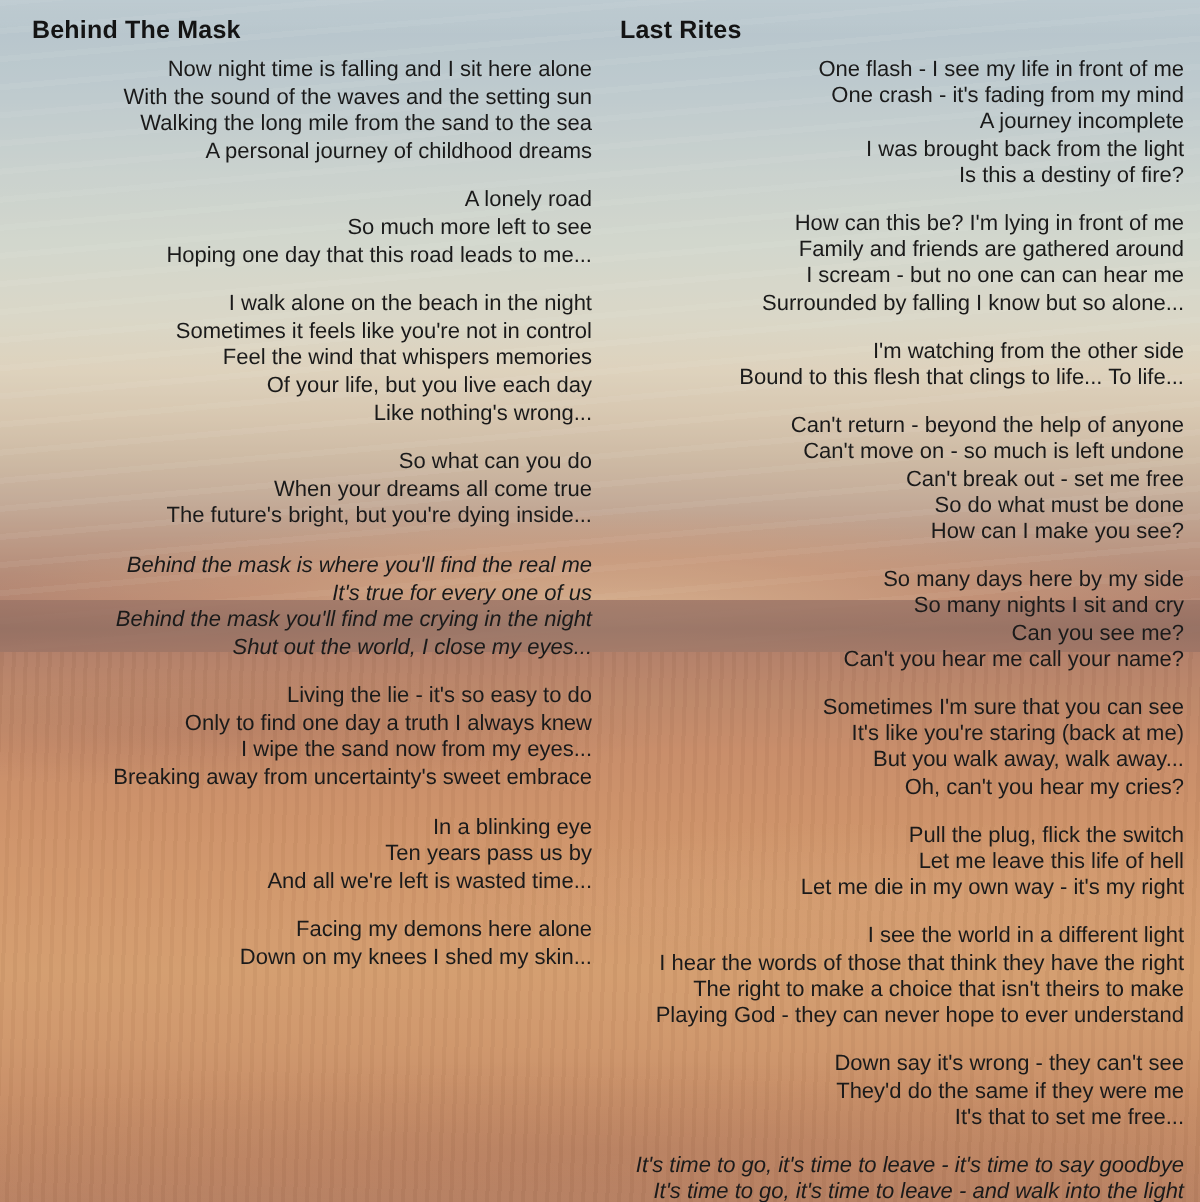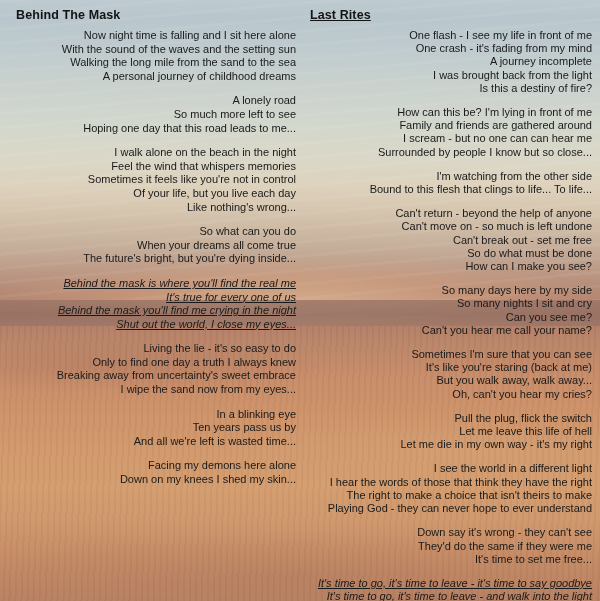--- a/index.html
+++ b/index.html
@@ -129,24 +129,23 @@
     text-align: right;
   }
   .line {
     font-size: 11px;
     line-height: 13.6px;
     color: #1a1a1a;
     white-space: pre;
   }
   .stanza.italic .line {
     font-style: italic;
-    text-decoration: underline;
   }
   .col-right .line { font-size: 11px; line-height: 13.2px; }
-  .col-right .song-title { font-size: 12.5px; text-decoration: underline; }
+  .col-right .song-title { font-size: 12.5px; }
 </style>
 </head>
 <body>
 
 <div id="page">
 
   <div class="bg-sky"></div>
   <div class="bg-sky-streaks"></div>
   <div class="bg-horizon-glow"></div>
   <div class="bg-ridge"></div>
@@ -166,44 +165,44 @@
       </div>
 
       <div class="stanza">
         <div class="line">A lonely road</div>
         <div class="line">So much more left to see</div>
         <div class="line">Hoping one day that this road leads to me...</div>
       </div>
 
       <div class="stanza">
         <div class="line">I walk alone on the beach in the night</div>
+        <div class="line">Sometimes it feels like you're not in control</div>
         <div class="line">Feel the wind that whispers memories</div>
-        <div class="line">Sometimes it feels like you're not in control</div>
         <div class="line">Of your life, but you live each day</div>
         <div class="line">Like nothing's wrong...</div>
       </div>
 
       <div class="stanza">
         <div class="line">So what can you do</div>
         <div class="line">When your dreams all come true</div>
         <div class="line">The future's bright, but you're dying inside...</div>
       </div>
 
       <div class="stanza italic">
         <div class="line">Behind the mask is where you'll find the real me</div>
         <div class="line">It's true for every one of us</div>
         <div class="line">Behind the mask you'll find me crying in the night</div>
         <div class="line">Shut out the world, I close my eyes...</div>
       </div>
 
       <div class="stanza">
         <div class="line">Living the lie - it's so easy to do</div>
         <div class="line">Only to find one day a truth I always knew</div>
+        <div class="line">I wipe the sand now from my eyes...</div>
         <div class="line">Breaking away from uncertainty's sweet embrace</div>
-        <div class="line">I wipe the sand now from my eyes...</div>
       </div>
 
       <div class="stanza">
         <div class="line">In a blinking eye</div>
         <div class="line">Ten years pass us by</div>
         <div class="line">And all we're left is wasted time...</div>
       </div>
 
       <div class="stanza">
         <div class="line">Facing my demons here alone</div>
@@ -219,21 +218,21 @@
         <div class="line">One crash - it's fading from my mind</div>
         <div class="line">A journey incomplete</div>
         <div class="line">I was brought back from the light</div>
         <div class="line">Is this a destiny of fire?</div>
       </div>
 
       <div class="stanza">
         <div class="line">How can this be? I'm lying in front of me</div>
         <div class="line">Family and friends are gathered around</div>
         <div class="line">I scream - but no one can can hear me</div>
-        <div class="line">Surrounded by people I know but so close...</div>
+        <div class="line">Surrounded by falling I know but so alone...</div>
       </div>
 
       <div class="stanza">
         <div class="line">I'm watching from the other side</div>
         <div class="line">Bound to this flesh that clings to life... To life...</div>
       </div>
 
       <div class="stanza">
         <div class="line">Can't return - beyond the help of anyone</div>
         <div class="line">Can't move on - so much is left undone</div>
@@ -265,21 +264,21 @@
       <div class="stanza">
         <div class="line">I see the world in a different light</div>
         <div class="line">I hear the words of those that think they have the right</div>
         <div class="line">The right to make a choice that isn't theirs to make</div>
         <div class="line">Playing God - they can never hope to ever understand</div>
       </div>
 
       <div class="stanza">
         <div class="line">Down say it's wrong - they can't see</div>
         <div class="line">They'd do the same if they were me</div>
-        <div class="line">It's time to set me free...</div>
+        <div class="line">It's that to set me free...</div>
       </div>
 
       <div class="stanza italic">
         <div class="line">It's time to go, it's time to leave - it's time to say goodbye</div>
         <div class="line">It's time to go, it's time to leave - and walk into the light</div>
 
       </div>
     </div>
   </div>
 </div>

